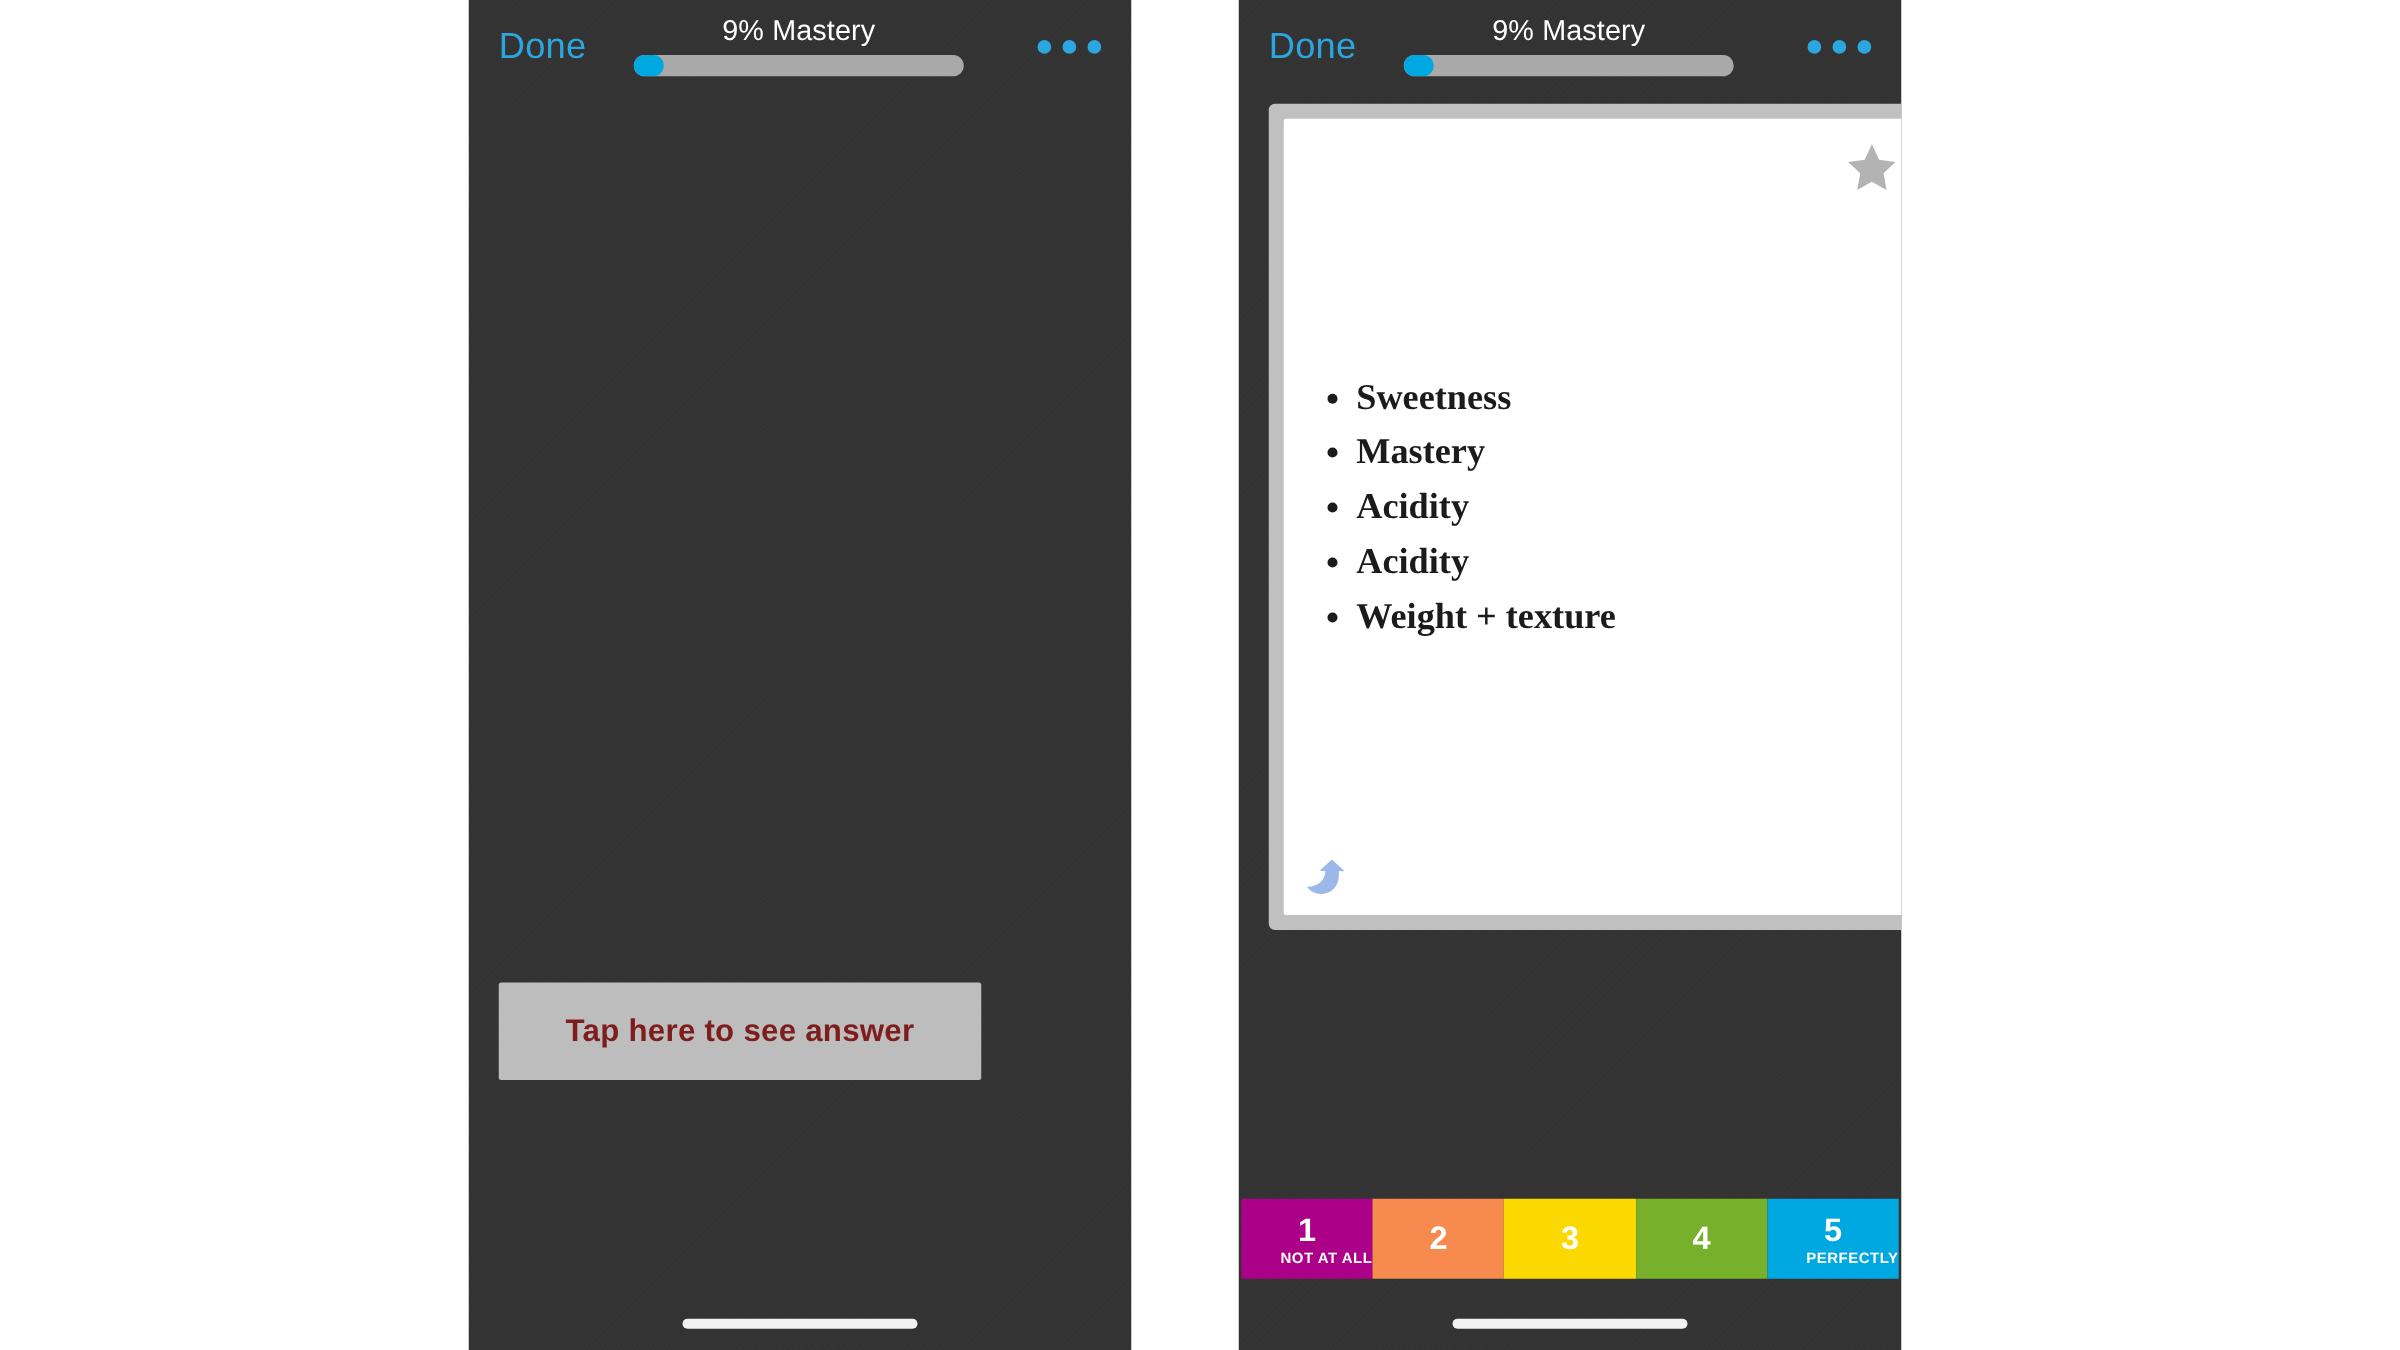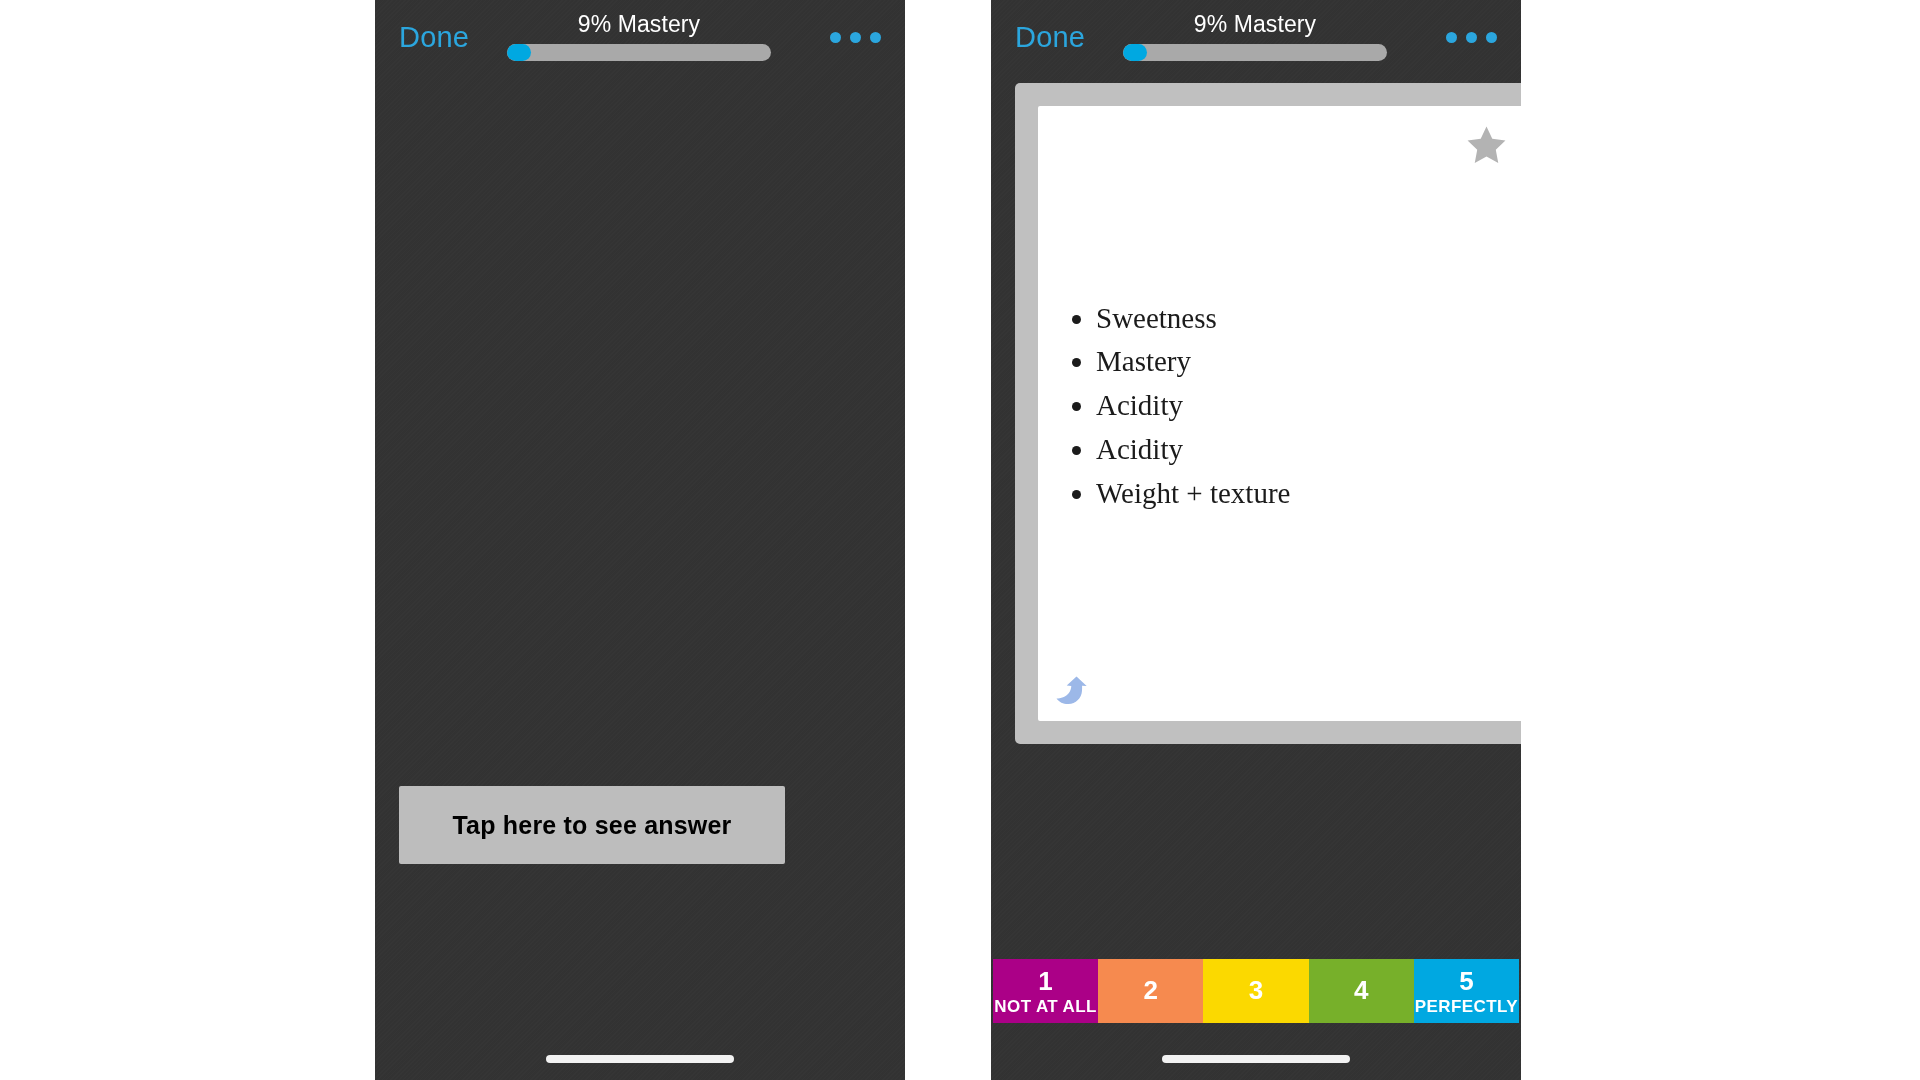--- a/index.html
+++ b/index.html
@@ -106,21 +106,22 @@
 
   
   .card-frame {
     position: absolute;
     left: 24px;
     top: 83px;
     width: 535px;
     height: 661px;
     background: #c0c0c0;
     border-radius: 5px;
-    padding: 23px;
+    padding: 12px;
+    font-weight: bold;
   }
   .card-face {
     position: relative;
     width: 100%;
     height: 100%;
     background: #ffffff;
     border-radius: 2px;
     overflow: hidden;
     display: flex;
     align-items: center;
@@ -172,21 +173,21 @@
   
   .reveal-btn {
     position: absolute;
     left: 24px;
     top: 786px;
     width: 386px;
     height: 78px;
     background: #bdbdbd;
     border: none;
     border-radius: 2px;
-    color: #000000;
+    color: #7f1d1d;
     font-family: "Liberation Sans", sans-serif;
     font-size: 25px;
     font-weight: bold;
     letter-spacing: 0.2px;
     cursor: pointer;
   }
 
   
   .rate-prompt {
     position: absolute;
@@ -219,26 +220,27 @@
     font-family: "Liberation Sans", sans-serif;
   }
   .rating-num {
     color: #ffffff;
     font-size: 26px;
     font-weight: bold;
     line-height: 1.05;
   }
   .rating-sub {
     color: #ffffff;
-    font-size: 17px;
+    font-size: 12px;
     font-weight: bold;
     letter-spacing: 0.4px;
     margin-top: 2px;
     line-height: 1.05;
     white-space: nowrap;
+    padding-left: 31px;
   }
   .rating-btn.has-sub .rating-num { margin-top: 2px; }
 
   
   .home-indicator {
     position: absolute;
     left: 50%;
     transform: translateX(-50%);
     bottom: 17px;
     width: 188px;

